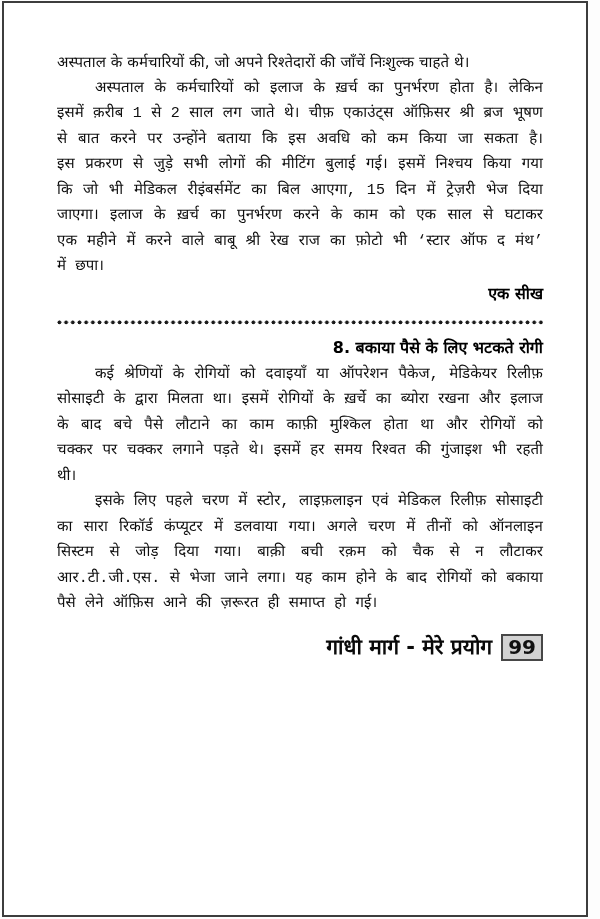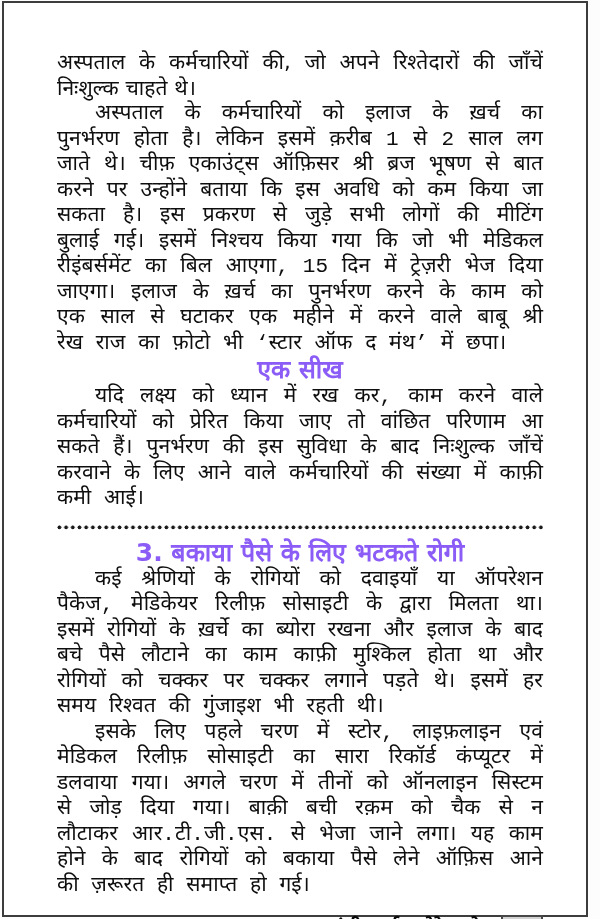--- a/index.html
+++ b/index.html
@@ -26,37 +26,37 @@
   }
   .content {
     position: absolute;
     left: 57px;
     right: 57px;
     top: 50px;
     color: #0e0e0e;
   }
   .para {
     margin: 0;
-    font-size: 21px;
+    font-size: 15px;
     line-height: 25.5px;
     text-align: justify;
     font-weight: 500;
     letter-spacing: 0.1px;
   }
   .para.indent {
     text-indent: 38px;
     font-family: Liberation Mono, monospace;
   }
   .heading {
     margin: 1px 0 1px 0;
-    font-size: 25px;
+    font-size: 16px;
     line-height: 26px;
     font-weight: 800;
-    text-align: center;
-    color: #8b5cf6;
+    text-align: right;
+    color: #000000;
   }
   .dotted-separator {
     height: 5px;
     margin: 13px 0 10px 0;
     background-image: radial-gradient(circle at 2.4px 2.4px, #1a1a1a 1.7px, rgba(0,0,0,0) 2.2px);
     background-size: 6.7px 5px;
     background-repeat: repeat-x;
   }
   .page-footer {
     margin-top: 15px;
@@ -86,25 +86,24 @@
 
 <div class="content">
 
   <p class="para">अस्पताल के कर्मचारियों की, जो अपने रिश्तेदारों की जाँचें निःशुल्क चाहते थे।</p>
 
   <p class="para indent">अस्पताल के कर्मचारियों को इलाज के ख़र्च का पुनर्भरण होता है। लेकिन इसमें क़रीब 1 से 2 साल लग जाते थे। चीफ़ एकाउंट्स ऑफ़िसर श्री ब्रज भूषण से बात करने पर उन्होंने बताया कि इस अवधि को कम किया जा सकता है। इस प्रकरण से जुड़े सभी लोगों की मीटिंग बुलाई गई। इसमें निश्चय किया गया कि जो भी मेडिकल रीइंबर्समेंट का बिल आएगा, 15 दिन में ट्रेज़री भेज दिया जाएगा। इलाज के ख़र्च का पुनर्भरण करने के काम को एक साल से घटाकर एक महीने में करने वाले बाबू श्री रेख राज का फ़ोटो भी ‘स्टार ऑफ द मंथ’ में छपा।</p>
 
 
   <h3 class="heading">एक सीख</h3>
 
-  <p class="para indent">यदि लक्ष्य को ध्यान में रख कर, काम करने वाले कर्मचारियों को प्रेरित किया जाए तो वांछित परिणाम आ सकते हैं। पुनर्भरण की इस सुविधा के बाद निःशुल्क जाँचें करवाने के लिए आने वाले कर्मचारियों की संख्या में काफ़ी कमी आई।</p>
 
   <div class="dotted-separator"></div>
 
-  <h3 class="heading">3. बकाया पैसे के लिए भटकते रोगी</h3>
+  <h3 class="heading">8. बकाया पैसे के लिए भटकते रोगी</h3>
 
   <p class="para indent">कई श्रेणियों के रोगियों को दवाइयाँ या ऑपरेशन पैकेज, मेडिकेयर रिलीफ़ सोसाइटी के द्वारा मिलता था। इसमें रोगियों के ख़र्चे का ब्योरा रखना और इलाज के बाद बचे पैसे लौटाने का काम काफ़ी मुश्किल होता था और रोगियों को चक्कर पर चक्कर लगाने पड़ते थे। इसमें हर समय रिश्वत की गुंजाइश भी रहती थी।</p>
 
   <p class="para indent">इसके लिए पहले चरण में स्टोर, लाइफ़लाइन एवं मेडिकल रिलीफ़ सोसाइटी का सारा रिकॉर्ड कंप्यूटर में डलवाया गया। अगले चरण में तीनों को ऑनलाइन सिस्टम से जोड़ दिया गया। बाक़ी बची रक़म को चैक से न लौटाकर आर.टी.जी.एस. से भेजा जाने लगा। यह काम होने के बाद रोगियों को बकाया पैसे लेने ऑफ़िस आने की ज़रूरत ही समाप्त हो गई।</p>
 
   <div class="page-footer">
     <span>गांधी मार्ग - मेरे प्रयोग</span><span class="page-number-badge">99</span>
   </div>
 
 </div>

